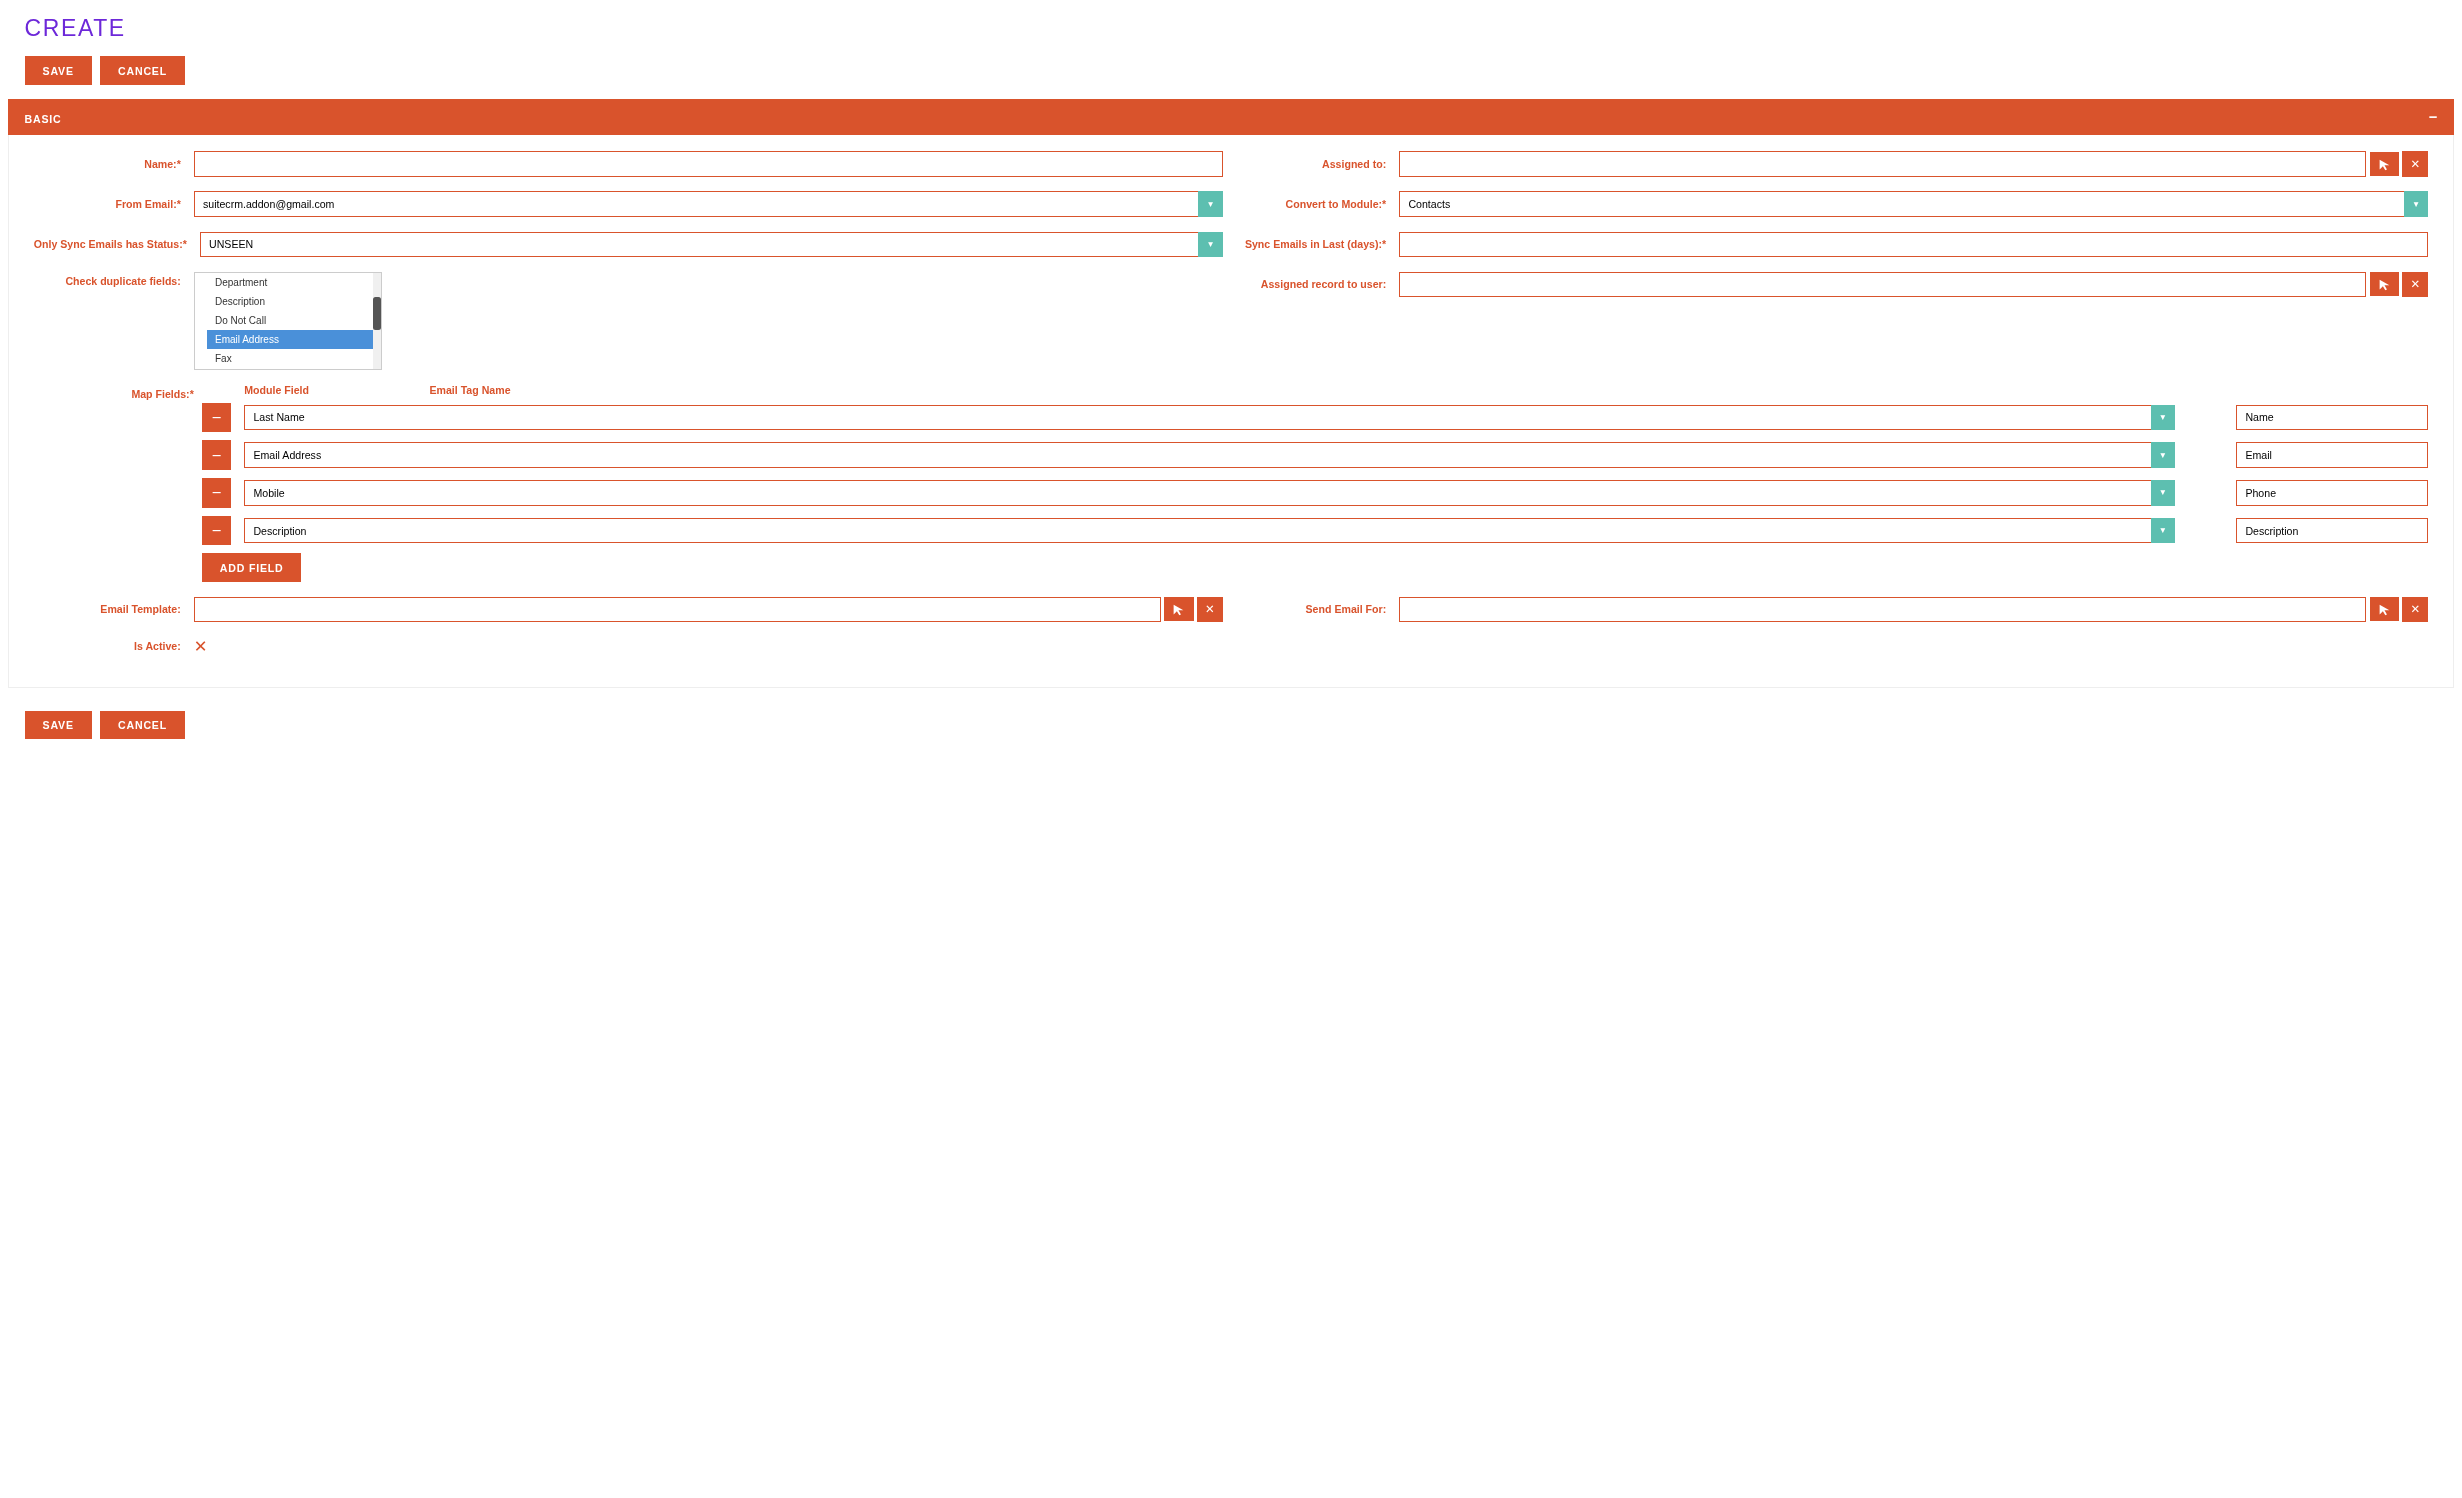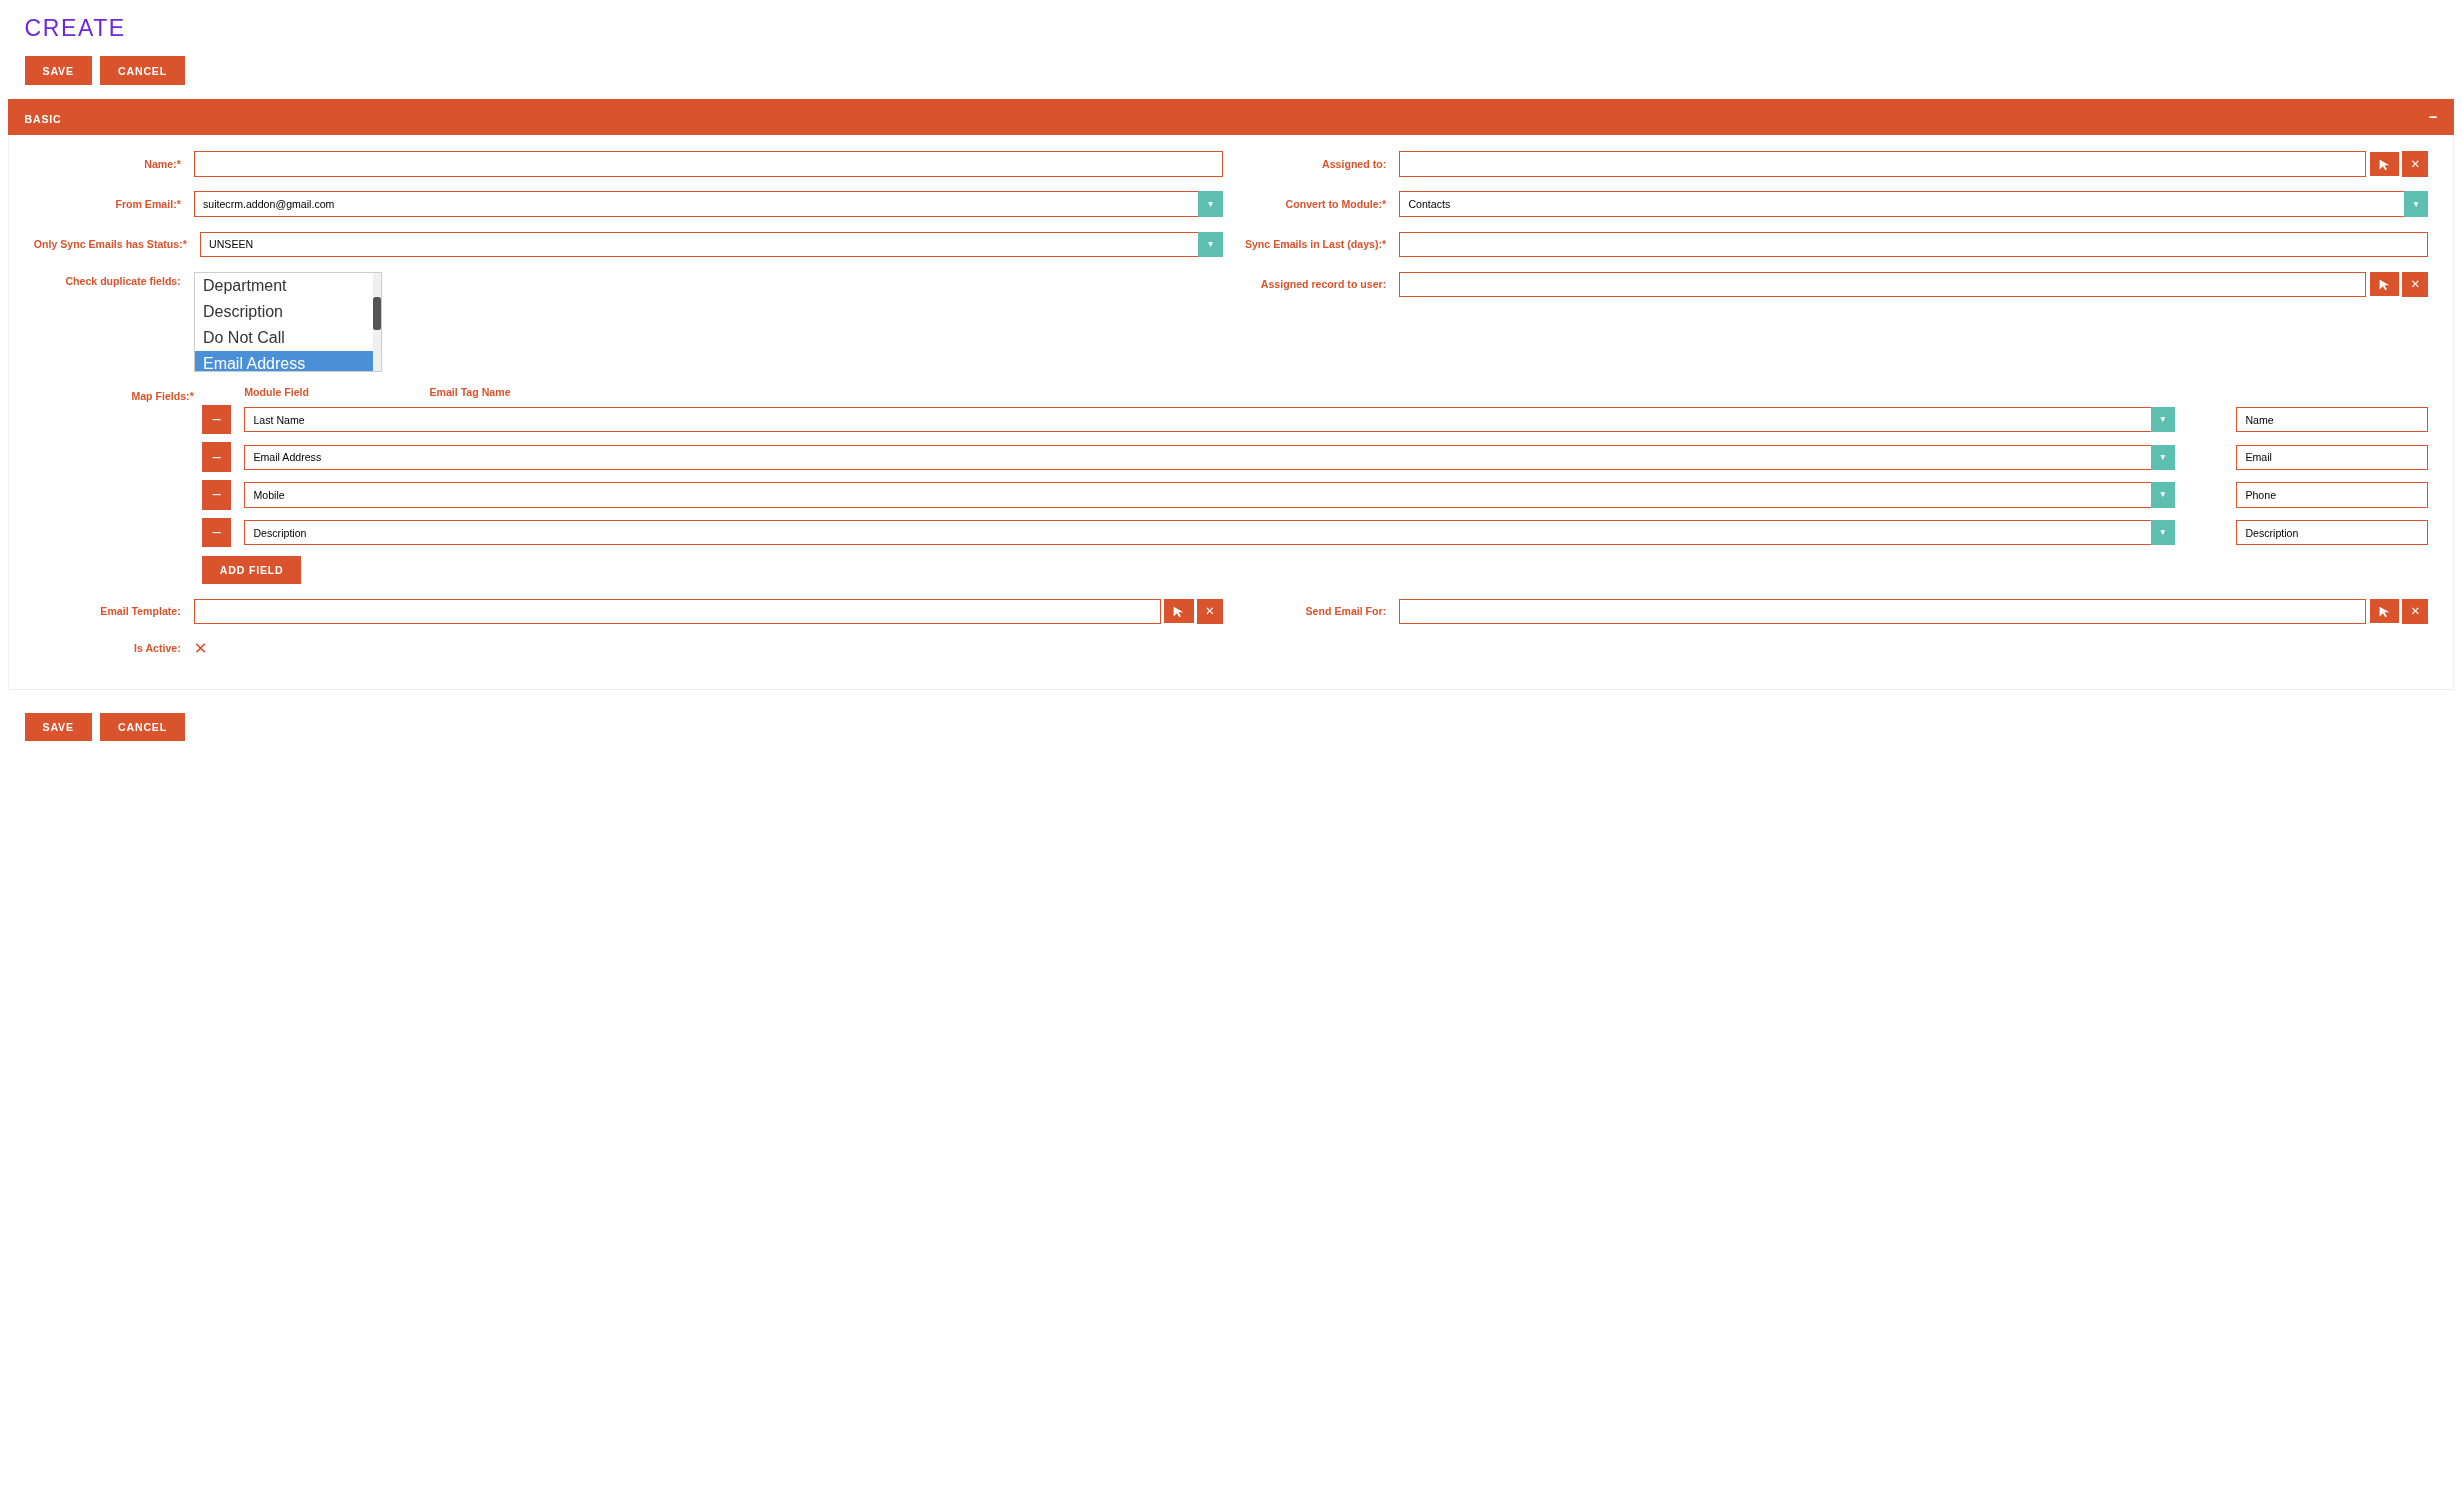--- a/index.html
+++ b/index.html
@@ -163,22 +163,23 @@
 
     .assigned-group .form-control {
       flex: 1;
     }
 
     
     .duplicate-list {
       border: 0.8px solid #ccc;
       background: #fff;
       width: 188px;
-      font-size: 16px;
+      font-size: 10px;
       position: relative;
+      padding-left: 12px;
     }
 
     .duplicate-list-inner {
       max-height: 98px;
       overflow-y: auto;
       position: relative;
     }
 
     .duplicate-item {
       padding: 4.1px 8.2px;

